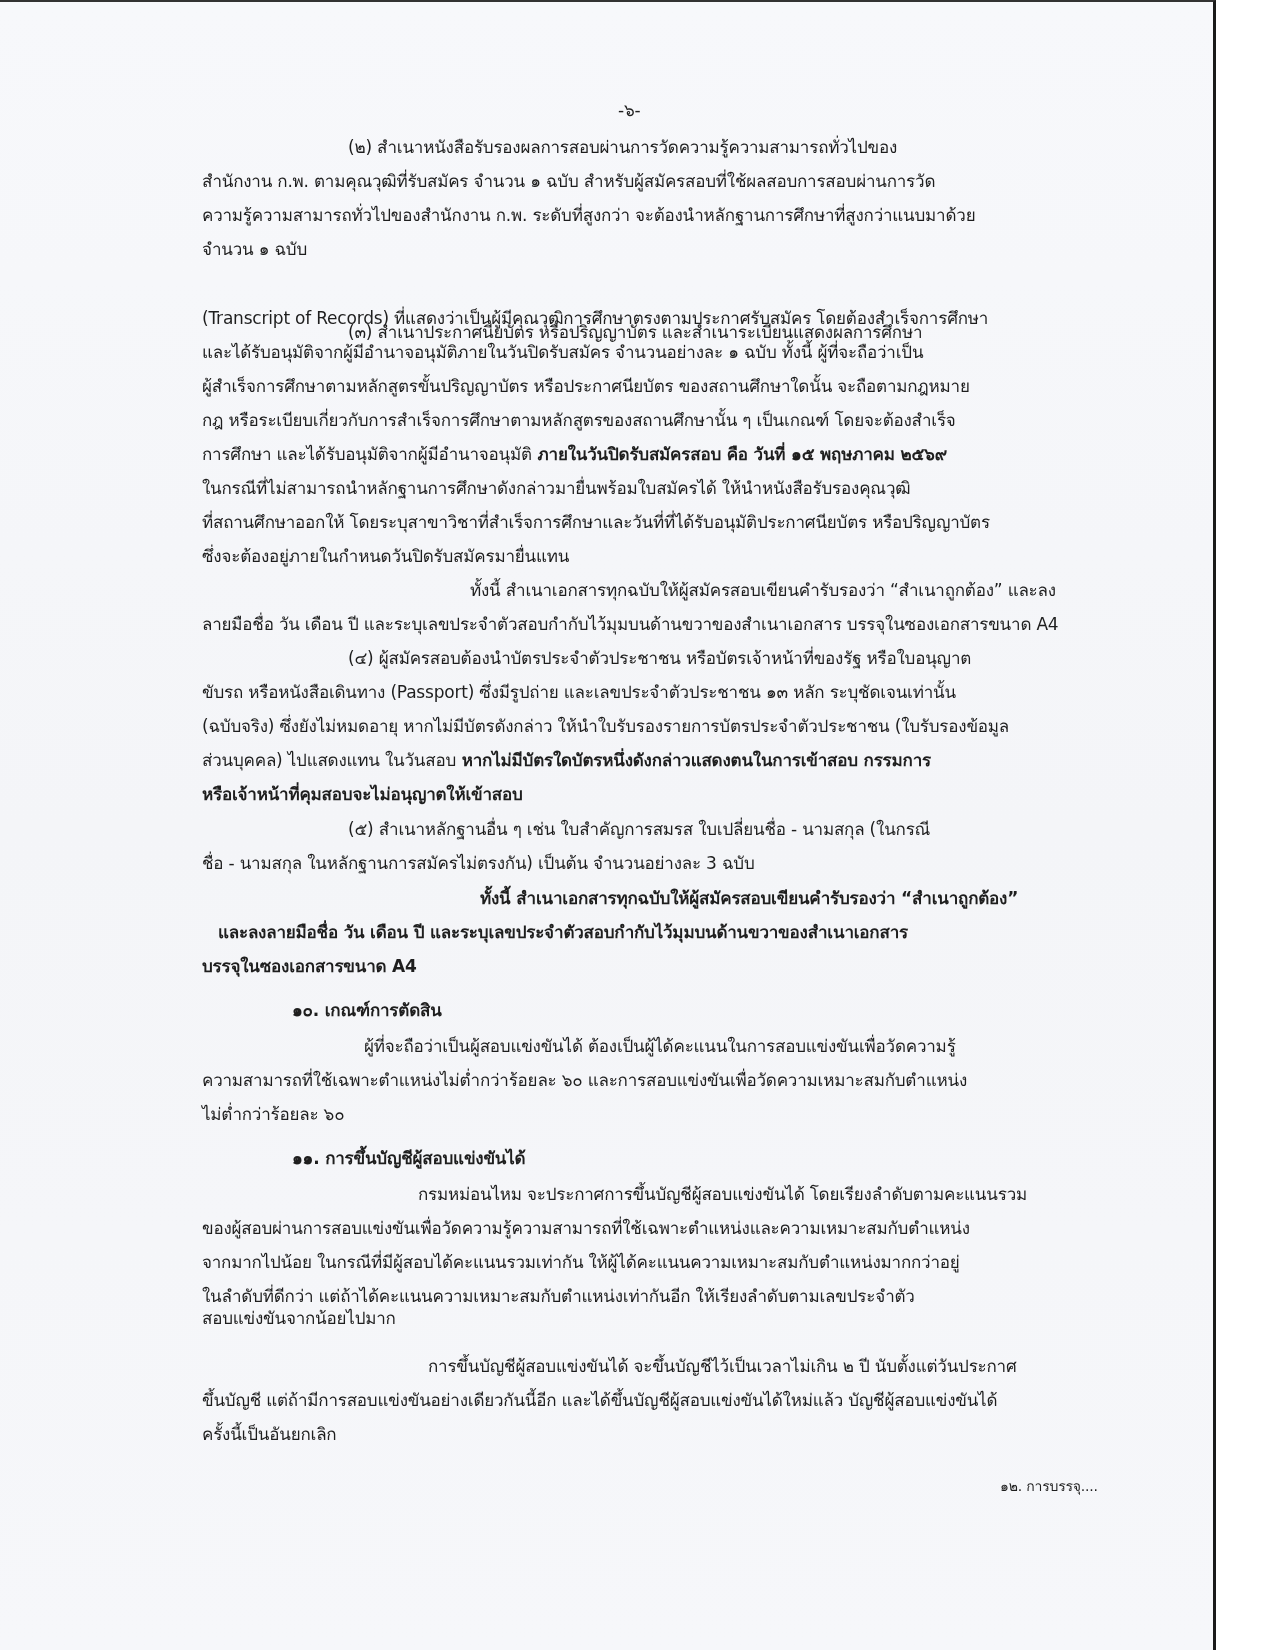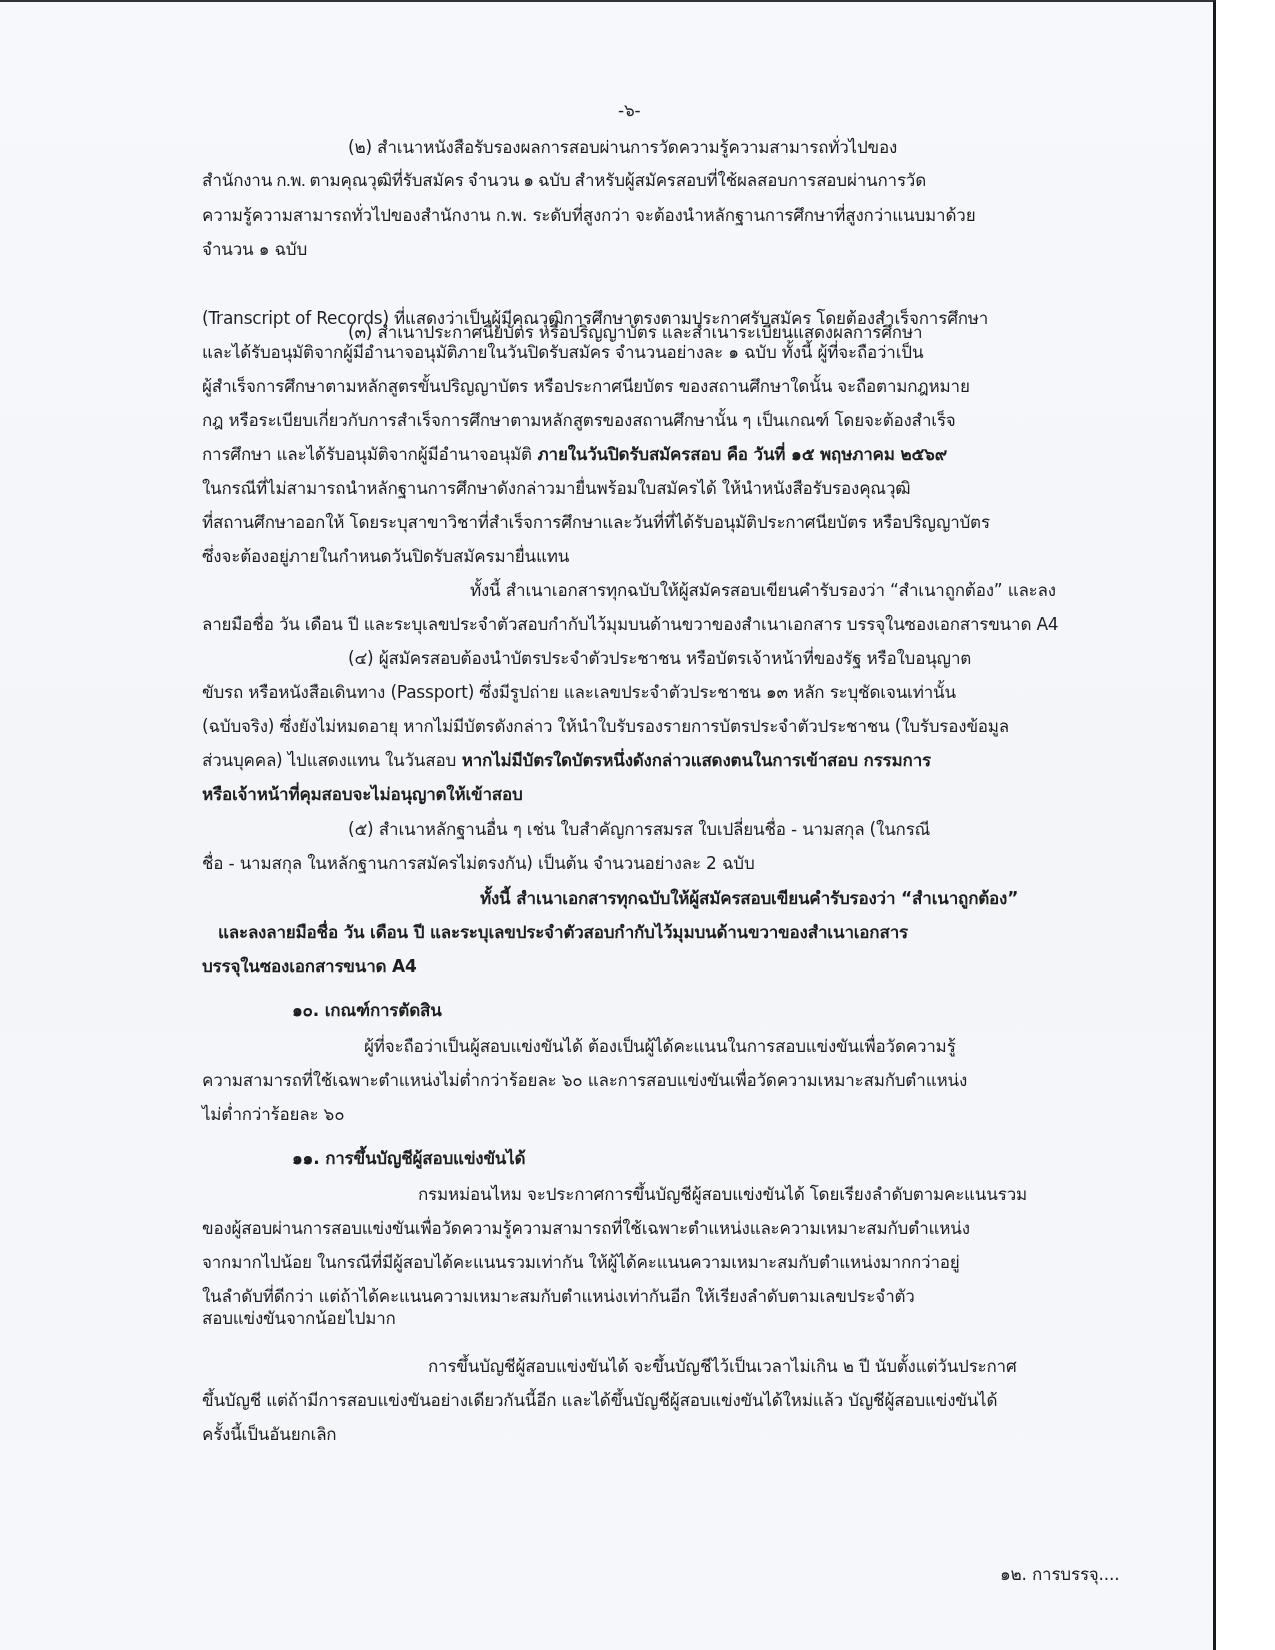--- a/index.html
+++ b/index.html
@@ -12,50 +12,50 @@
     background:linear-gradient(180deg,#f7f8fb 0%,#f4f5f8 50%,#f6f7fa 100%);
     border-right:3px solid #1a1a1a; border-top:2px solid #333;
     box-sizing:border-box;
   }
   .line {
     position:absolute; white-space:nowrap; font-size:17px; line-height:24px; color:#1e1e1e;
     letter-spacing:-0.2px;
   }
   .b { font-weight:bold; }
   .page-num { left:618px; top:96px; font-size:17px; }
-  .footer { left:1000px; top:1560px; font-size:17px; }
+  .footer { left:1000px; top:1472px; font-size:14px; }
 </style>
 </head>
 <body>
 
 <div class="sheet">
   <div class="line page-num">-๖-</div>
   <div id="body-lines">
       <div class="line" style="left: 348px; top: 133px;"><span>(๒) สำเนาหนังสือรับรองผลการสอบผ่านการวัดความรู้ความสามารถทั่วไปของ</span></div>
-      <div class="line" style="left: 202px; top: 167px; font-family: Liberation Serif, serif;"><span>สำนักงาน ก.พ. ตามคุณวุฒิที่รับสมัคร จำนวน ๑ ฉบับ สำหรับผู้สมัครสอบที่ใช้ผลสอบการสอบผ่านการวัด</span></div>
+      <div class="line" style="left: 202px; top: 167px;"><span>สำนักงาน ก.พ. ตามคุณวุฒิที่รับสมัคร จำนวน ๑ ฉบับ สำหรับผู้สมัครสอบที่ใช้ผลสอบการสอบผ่านการวัด</span></div>
       <div class="line" style="left: 202px; top: 201px;"><span>ความรู้ความสามารถทั่วไปของสำนักงาน ก.พ. ระดับที่สูงกว่า จะต้องนำหลักฐานการศึกษาที่สูงกว่าแนบมาด้วย</span></div>
       <div class="line" style="left: 202px; top: 235px;"><span>จำนวน ๑ ฉบับ</span></div>
       <div class="line" style="left: 348px; top: 270px; margin-top: 48px;"><span>(๓) สำเนาประกาศนียบัตร หรือปริญญาบัตร และสำเนาระเบียนแสดงผลการศึกษา</span></div>
       <div class="line" style="left: 202px; top: 304px;"><span>(Transcript of Records) ที่แสดงว่าเป็นผู้มีคุณวุฒิการศึกษาตรงตามประกาศรับสมัคร โดยต้องสำเร็จการศึกษา</span></div>
       <div class="line" style="left: 202px; top: 338px;"><span>และได้รับอนุมัติจากผู้มีอำนาจอนุมัติภายในวันปิดรับสมัคร จำนวนอย่างละ ๑ ฉบับ ทั้งนี้ ผู้ที่จะถือว่าเป็น</span></div>
       <div class="line" style="left: 202px; top: 372px;"><span>ผู้สำเร็จการศึกษาตามหลักสูตรขั้นปริญญาบัตร หรือประกาศนียบัตร  ของสถานศึกษาใดนั้น จะถือตามกฎหมาย</span></div>
       <div class="line" style="left: 202px; top: 406px;"><span>กฎ หรือระเบียบเกี่ยวกับการสำเร็จการศึกษาตามหลักสูตรของสถานศึกษานั้น ๆ เป็นเกณฑ์ โดยจะต้องสำเร็จ</span></div>
       <div class="line" style="left: 202px; top: 440px;"><span>การศึกษา และได้รับอนุมัติจากผู้มีอำนาจอนุมัติ</span><span class="b"> ภายในวันปิดรับสมัครสอบ คือ วันที่ ๑๕ พฤษภาคม ๒๕๖๙</span></div>
       <div class="line" style="left: 202px; top: 474px;"><span>ในกรณีที่ไม่สามารถนำหลักฐานการศึกษาดังกล่าวมายื่นพร้อมใบสมัครได้ ให้นำหนังสือรับรองคุณวุฒิ</span></div>
       <div class="line" style="left: 202px; top: 508px; text-align: center;"><span>ที่สถานศึกษาออกให้ โดยระบุสาขาวิชาที่สำเร็จการศึกษาและวันที่ที่ได้รับอนุมัติประกาศนียบัตร หรือปริญญาบัตร</span></div>
       <div class="line" style="left: 202px; top: 542px;"><span>ซึ่งจะต้องอยู่ภายในกำหนดวันปิดรับสมัครมายื่นแทน</span></div>
       <div class="line" style="left: 470px; top: 576px;"><span>ทั้งนี้ สำเนาเอกสารทุกฉบับให้ผู้สมัครสอบเขียนคำรับรองว่า “สำเนาถูกต้อง” และลง</span></div>
       <div class="line" style="left: 202px; top: 610px;"><span>ลายมือชื่อ วัน เดือน ปี และระบุเลขประจำตัวสอบกำกับไว้มุมบนด้านขวาของสำเนาเอกสาร บรรจุในซองเอกสารขนาด A4</span></div>
       <div class="line" style="left: 348px; top: 644px; text-align: right;"><span>(๔) ผู้สมัครสอบต้องนำบัตรประจำตัวประชาชน หรือบัตรเจ้าหน้าที่ของรัฐ หรือใบอนุญาต</span></div>
       <div class="line" style="left: 202px; top: 678px;"><span>ขับรถ หรือหนังสือเดินทาง (Passport) ซึ่งมีรูปถ่าย และเลขประจำตัวประชาชน ๑๓ หลัก ระบุชัดเจนเท่านั้น</span></div>
       <div class="line" style="left: 202px; top: 712px;"><span>(ฉบับจริง) ซึ่งยังไม่หมดอายุ หากไม่มีบัตรดังกล่าว ให้นำใบรับรองรายการบัตรประจำตัวประชาชน (ใบรับรองข้อมูล</span></div>
       <div class="line" style="left: 202px; top: 746px;"><span>ส่วนบุคคล) ไปแสดงแทน ในวันสอบ</span><span class="b"> หากไม่มีบัตรใดบัตรหนึ่งดังกล่าวแสดงตนในการเข้าสอบ กรรมการ</span></div>
       <div class="line b" style="left: 202px; top: 780px;"><span>หรือเจ้าหน้าที่คุมสอบจะไม่อนุญาตให้เข้าสอบ</span></div>
       <div class="line" style="left: 348px; top: 815px;"><span>(๕) สำเนาหลักฐานอื่น ๆ เช่น ใบสำคัญการสมรส ใบเปลี่ยนชื่อ - นามสกุล (ในกรณี</span></div>
-      <div class="line" style="left: 202px; top: 849px;"><span>ชื่อ - นามสกุล ในหลักฐานการสมัครไม่ตรงกัน) เป็นต้น จำนวนอย่างละ 2 ฉบับ</span></div>
+      <div class="line" style="left: 202px; top: 849px;"><span>ชื่อ - นามสกุล ในหลักฐานการสมัครไม่ตรงกัน) เป็นต้น จำนวนอย่างละ 3 ฉบับ</span></div>
       <div class="line b" style="left: 480px; top: 884px;"><span>ทั้งนี้ สำเนาเอกสารทุกฉบับให้ผู้สมัครสอบเขียนคำรับรองว่า “สำเนาถูกต้อง”</span></div>
       <div class="line b" style="left: 202px; top: 918px; margin-left: 16px;"><span>และลงลายมือชื่อ วัน เดือน ปี และระบุเลขประจำตัวสอบกำกับไว้มุมบนด้านขวาของสำเนาเอกสาร</span></div>
       <div class="line b" style="left: 202px; top: 952px;"><span>บรรจุในซองเอกสารขนาด A4</span></div>
       <div class="line b" style="left: 292px; top: 996px;"><span>๑๐. เกณฑ์การตัดสิน</span></div>
       <div class="line" style="left: 364px; top: 1032px;"><span>ผู้ที่จะถือว่าเป็นผู้สอบแข่งขันได้ ต้องเป็นผู้ได้คะแนนในการสอบแข่งขันเพื่อวัดความรู้</span></div>
       <div class="line" style="left: 202px; top: 1066px;"><span>ความสามารถที่ใช้เฉพาะตำแหน่งไม่ต่ำกว่าร้อยละ ๖๐ และการสอบแข่งขันเพื่อวัดความเหมาะสมกับตำแหน่ง</span></div>
       <div class="line" style="left: 202px; top: 1100px;"><span>ไม่ต่ำกว่าร้อยละ ๖๐</span></div>
       <div class="line b" style="left: 292px; top: 1144px;"><span>๑๑.  การขึ้นบัญชีผู้สอบแข่งขันได้</span></div>
       <div class="line" style="left: 418px; top: 1180px;"><span>กรมหม่อนไหม จะประกาศการขึ้นบัญชีผู้สอบแข่งขันได้ โดยเรียงลำดับตามคะแนนรวม</span></div>
       <div class="line" style="left: 202px; top: 1214px; text-align: right;"><span>ของผู้สอบผ่านการสอบแข่งขันเพื่อวัดความรู้ความสามารถที่ใช้เฉพาะตำแหน่งและความเหมาะสมกับตำแหน่ง</span></div>

